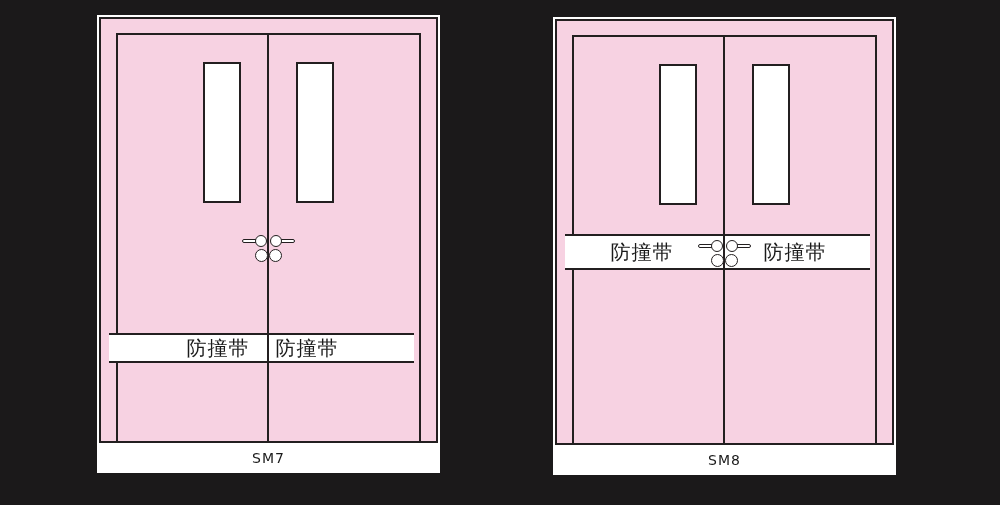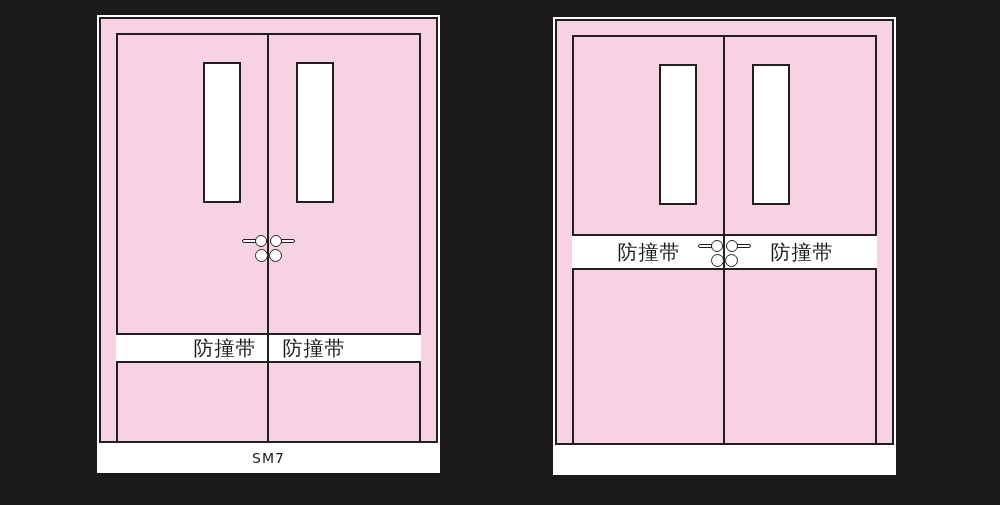--- a/index.html
+++ b/index.html
@@ -55,21 +55,21 @@
     box-sizing: border-box;
     border: 2px solid var(--outline, #231f20);
     background: var(--white, #ffffff);
     z-index: 4;
   }
   .window.left  { left: 106px; }
   .window.right { left: 199px; }
 
   .band {
     position: absolute;
-    left: 19px;
+    left: 12px;
     width: 305px;
     box-sizing: border-box;
     border-top: 2px solid var(--outline, #231f20);
     border-bottom: 2px solid var(--outline, #231f20);
     background: var(--white, #ffffff);
     display: flex;
     z-index: 2;
   }
   .sm7 .band { top: 318px; height: 30px; }
   .sm8 .band { top: 217px; height: 36px; }
@@ -200,15 +200,18 @@
     <div class="window left"></div>
     <div class="window right"></div>
 
     <div class="lever-bar left"></div>
     <div class="lever-bar right"></div>
     <div class="rosette left"></div>
     <div class="rosette right"></div>
     <div class="knob left"></div>
     <div class="knob right"></div>
 
+    <div class="caption">
+      <span>SM8</span>
+    </div>
   </div>
 
 </div>
 
 </body></html>

